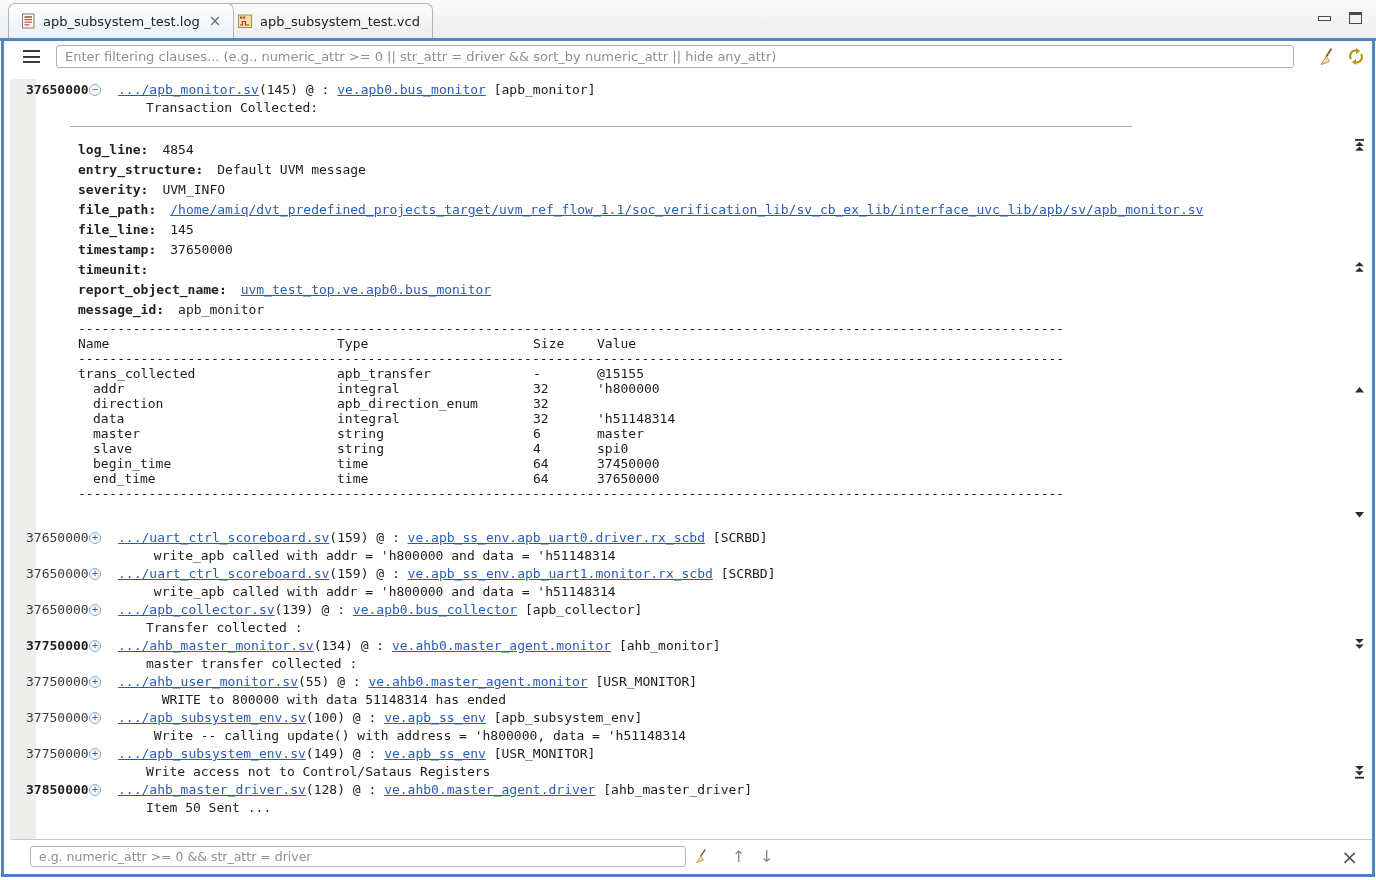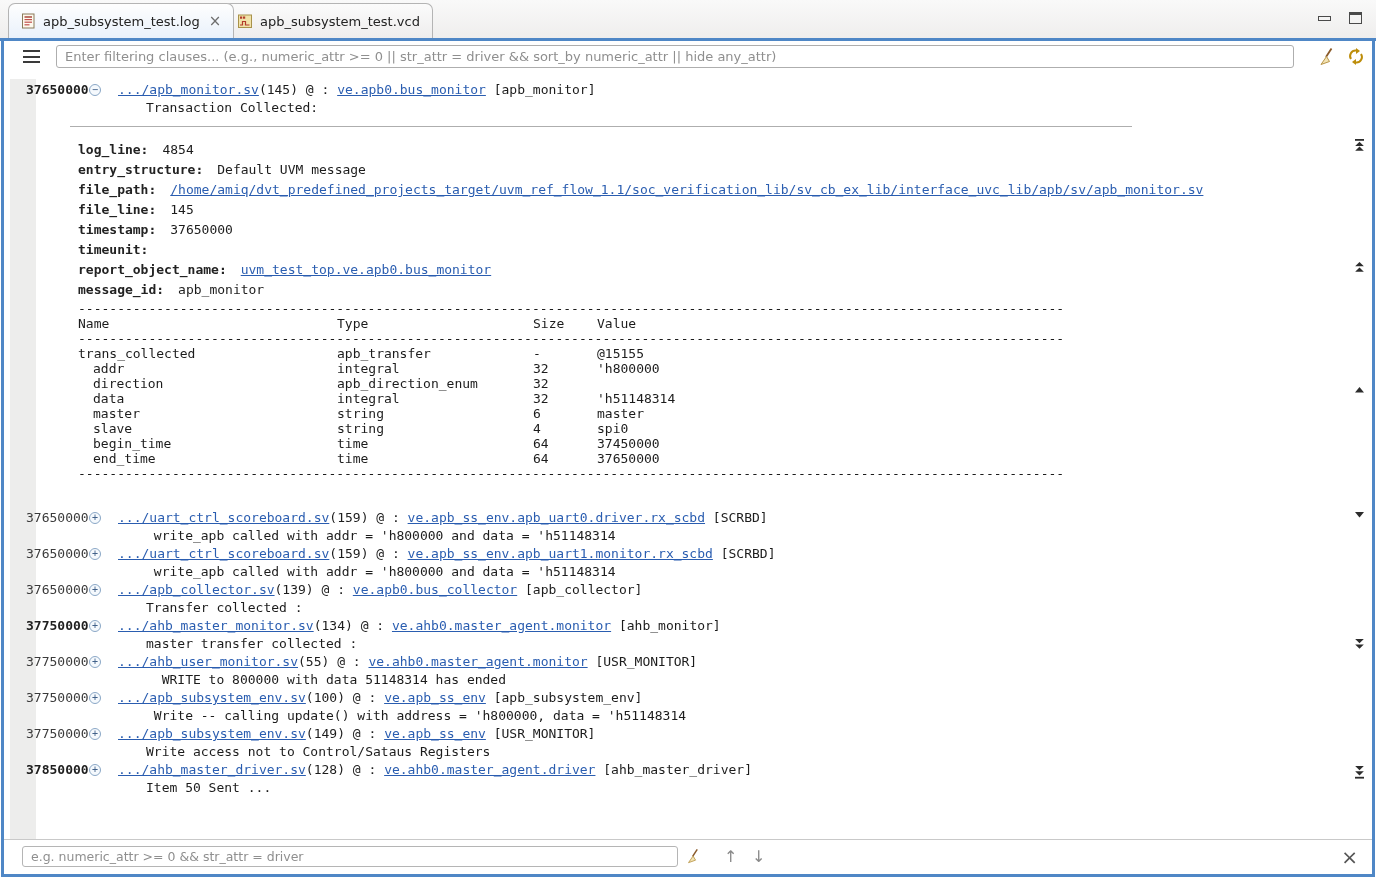--- a/index.html
+++ b/index.html
@@ -59,21 +59,21 @@
   .tname.ind{padding-left:15px;}
   .ttype{width:176px;}
   .tsize{width:44px;}
   .tval{flex:1;}
 
   
   .marker{position:absolute;right:7px;cursor:pointer;}
   .marker svg{display:block;}
 
   
-  .findbar{position:absolute;left:0;right:0;bottom:0;height:34px;border-top:1px solid #c9c9c9;background:#fff;}
+  .findbar{position:absolute;left:8px;right:0;bottom:0;height:34px;border-top:1px solid #c9c9c9;background:#fff;}
   .find-input{position:absolute;left:18px;top:6px;width:656px;height:21px;border:1px solid #b5b5b5;border-radius:3px;
       padding:0 8px;font-family:"DejaVu Sans","Liberation Sans",sans-serif;font-size:12.5px;color:#222;box-sizing:border-box;outline:none;}
   .find-ic{position:absolute;top:7px;cursor:pointer;display:inline-flex;}
   .arrow{font-size:16px;color:#8a8a8a;line-height:20px;font-family:"DejaVu Sans",sans-serif;}
   .find-close{position:absolute;right:14px;top:4px;font-size:20px;color:#555;cursor:pointer;line-height:26px;}
 </style>
 </head>
 <body>
 
 <div class="screen">
@@ -141,20 +141,21 @@
             <div class="ehead">
               <span class="ets b">37650000</span>
               <span class="efold">−</span>
               <span class="etext"><a class="lnk">.../apb_monitor.sv</a><span>(145) @ : </span><a class="lnk">ve.apb0.bus_monitor</a><span> [apb_monitor]</span></span>
             </div>
             <div class="emsg">Transaction Collected:</div>
             <div class="details">
               <div class="dsep"></div>
               <div class="drow"><span class="dlabel">log_line:</span><span class="dvalue">4854</span></div>
               <div class="drow"><span class="dlabel">entry_structure:</span><span class="dvalue">Default UVM message</span></div>
+              <div class="drow"><span class="dlabel">severity:</span><span class="dvalue">UVM_INFO</span></div>
               <div class="drow"><span class="dlabel">file_path:</span><a class="lnk dvalue">/home/amiq/dvt_predefined_projects_target/uvm_ref_flow_1.1/soc_verification_lib/sv_cb_ex_lib/interface_uvc_lib/apb/sv/apb_monitor.sv</a></div>
               <div class="drow"><span class="dlabel">file_line:</span><span class="dvalue">145</span></div>
               <div class="drow"><span class="dlabel">timestamp:</span><span class="dvalue">37650000</span></div>
               <div class="drow"><span class="dlabel">timeunit:</span><span class="dvalue"></span></div>
               <div class="drow"><span class="dlabel">report_object_name:</span><a class="lnk dvalue">uvm_test_top.ve.apb0.bus_monitor</a></div>
               <div class="drow"><span class="dlabel">message_id:</span><span class="dvalue">apb_monitor</span></div>
               <div class="utable">
                 <div class="dashline">----------------------------------------------------------------------------------------------------------------------------------</div>
                 <div class="trow">
                   <span class="tname">Name</span>

